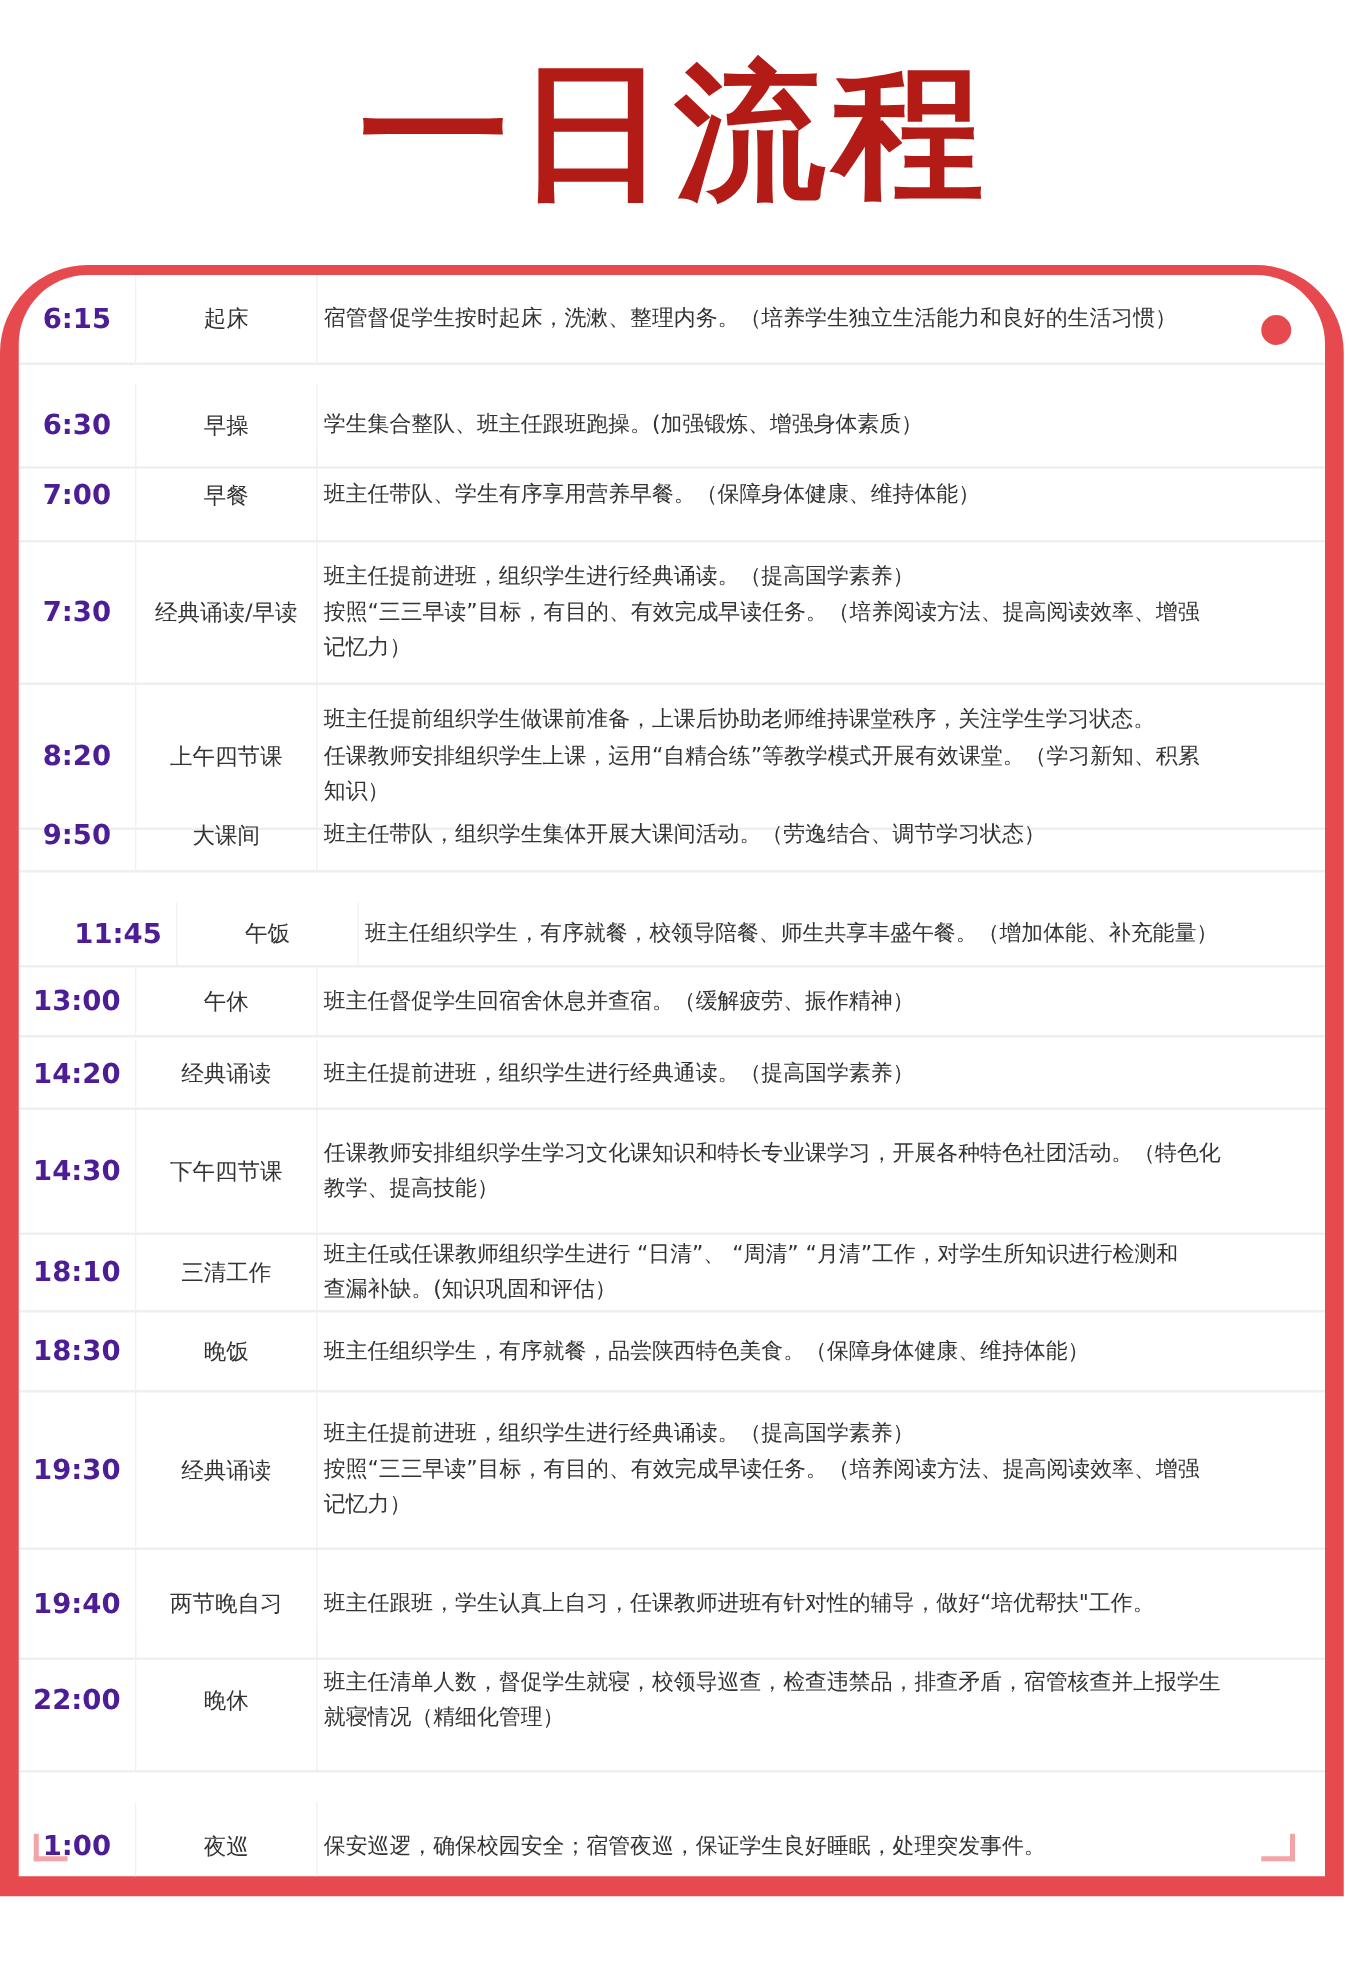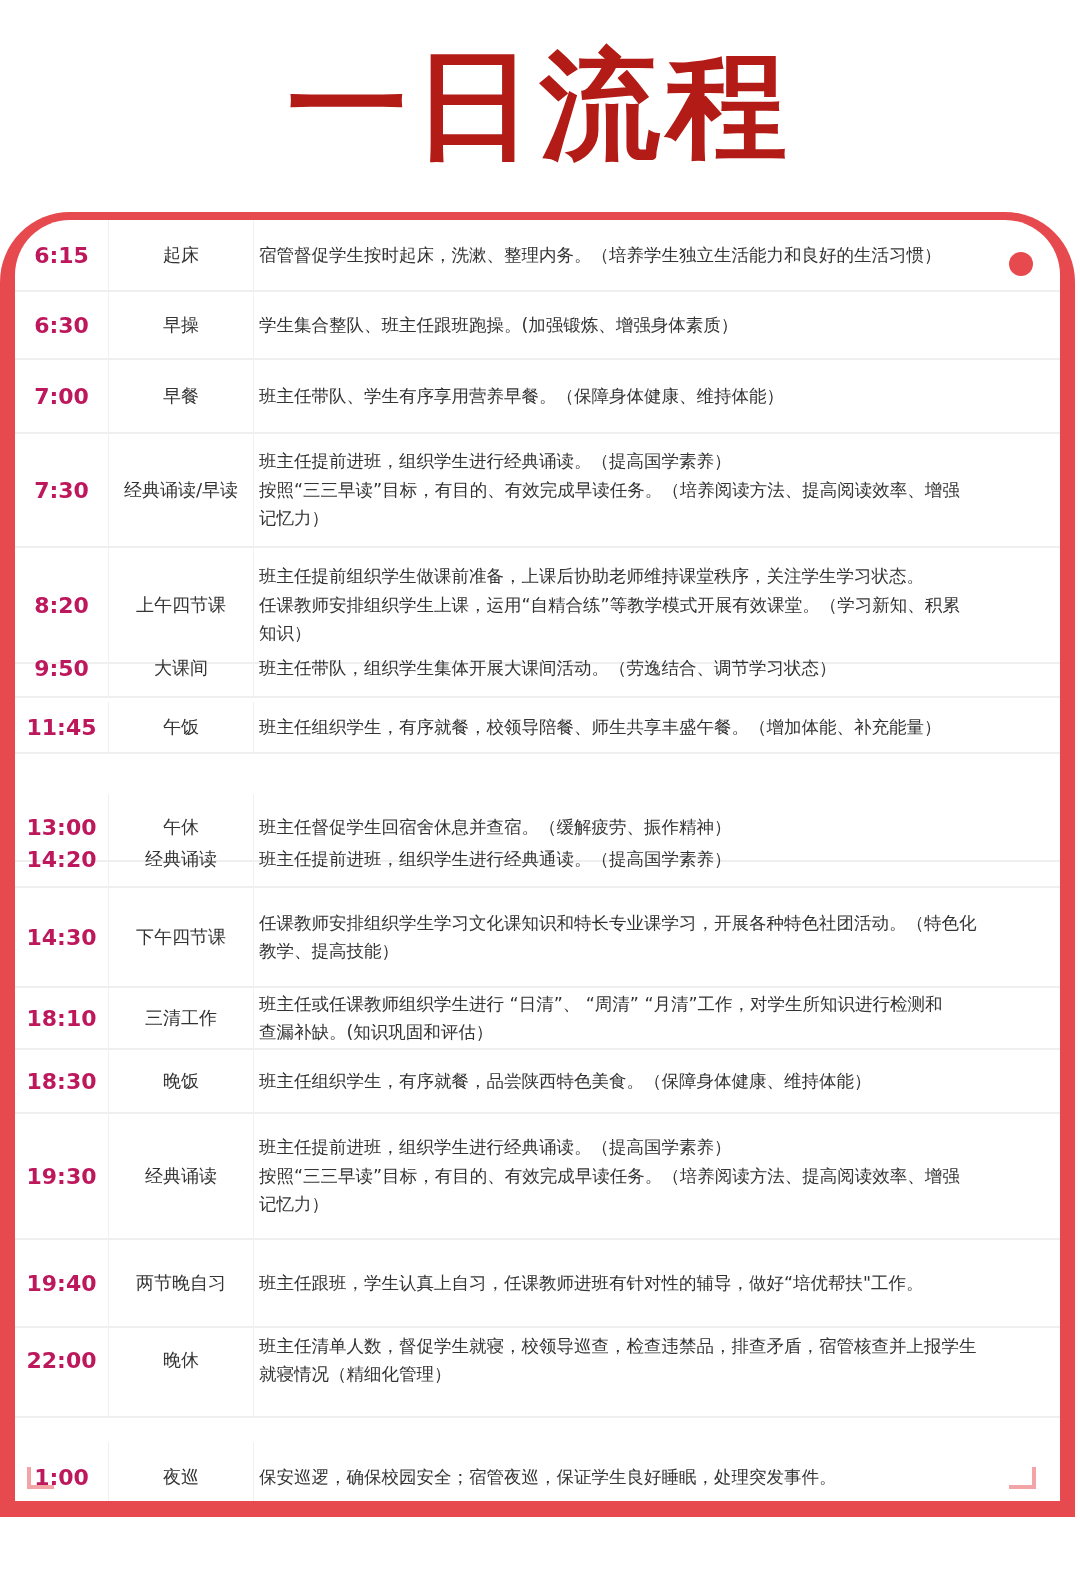--- a/index.html
+++ b/index.html
@@ -28,21 +28,21 @@
 
   .schedule { position: absolute; left: 0; top: 0; width: 1045px; }
   .row {
     position: absolute; left: 0; width: 1045px;
     border-bottom: 2px solid #efefef;
     display: flex;
   }
   .cell { display: flex; align-items: center; height: 100%; }
   .c-time {
     width: 94px; justify-content: center; font-weight: bold; font-size: 22px;
-    color: #be185d; border-right: 1px solid #f0f0f0;
+    color: #4c1d95; border-right: 1px solid #f0f0f0;
   }
   .c-act {
     width: 145px; justify-content: center; font-size: 18px; color: #333;
     border-right: 1px solid #f0f0f0; white-space: nowrap;
   }
   .c-desc {
     flex: 1; padding-left: 5px; padding-right: 8px; font-size: 17.5px; color: #333;
     line-height: 28.5px; flex-direction: column; align-items: flex-start; justify-content: center;
   }
   .c-desc span { display: block; }
@@ -68,21 +68,21 @@
 <div class="frame">
   <div class="frame-inner">
     <div class="schedule" id="schedule">
         <div class="row" style="top: 0px; height: 72px;">
           <div class="cell c-time">6:15</div>
           <div class="cell c-act">起床</div>
           <div class="cell c-desc">
             <span>宿管督促学生按时起床，洗漱、整理内务。（培养学生独立生活能力和良好的生活习惯）</span>
           </div>
         </div>
-        <div class="row" style="top: 72px; height: 68px;">
+        <div class="row" style="top: 87px; height: 68px;">
           <div class="cell c-time">6:30</div>
           <div class="cell c-act">早操</div>
           <div class="cell c-desc">
             <span>学生集合整队、班主任跟班跑操。(加强锻炼、增强身体素质）</span>
           </div>
         </div>
         <div class="row" style="top: 140px; height: 74px;">
           <div class="cell c-time">7:00</div>
           <div class="cell c-act">早餐</div>
           <div class="cell c-desc">
@@ -107,28 +107,28 @@
             <span>知识）</span>
           </div>
         </div>
         <div class="row" style="top: 420px; height: 58px;">
           <div class="cell c-time">9:50</div>
           <div class="cell c-act">大课间</div>
           <div class="cell c-desc">
             <span>班主任带队，组织学生集体开展大课间活动。（劳逸结合、调节学习状态）</span>
           </div>
         </div>
-        <div class="row" style="top: 482px; height: 52px;">
+        <div class="row" style="top: 502px; height: 52px; padding-left: 33px;">
           <div class="cell c-time">11:45</div>
           <div class="cell c-act">午饭</div>
           <div class="cell c-desc">
             <span>班主任组织学生，有序就餐，校领导陪餐、师生共享丰盛午餐。（增加体能、补充能量）</span>
           </div>
         </div>
-        <div class="row" style="top: 574px; height: 68px;">
+        <div class="row" style="top: 554px; height: 56px;">
           <div class="cell c-time">13:00</div>
           <div class="cell c-act">午休</div>
           <div class="cell c-desc">
             <span>班主任督促学生回宿舍休息并查宿。（缓解疲劳、振作精神）</span>
           </div>
         </div>
         <div class="row" style="top: 612px; height: 56px;">
           <div class="cell c-time">14:20</div>
           <div class="cell c-act">经典诵读</div>
           <div class="cell c-desc">

